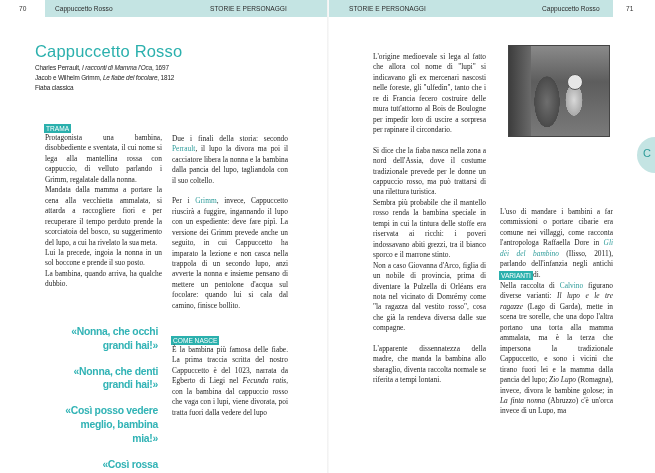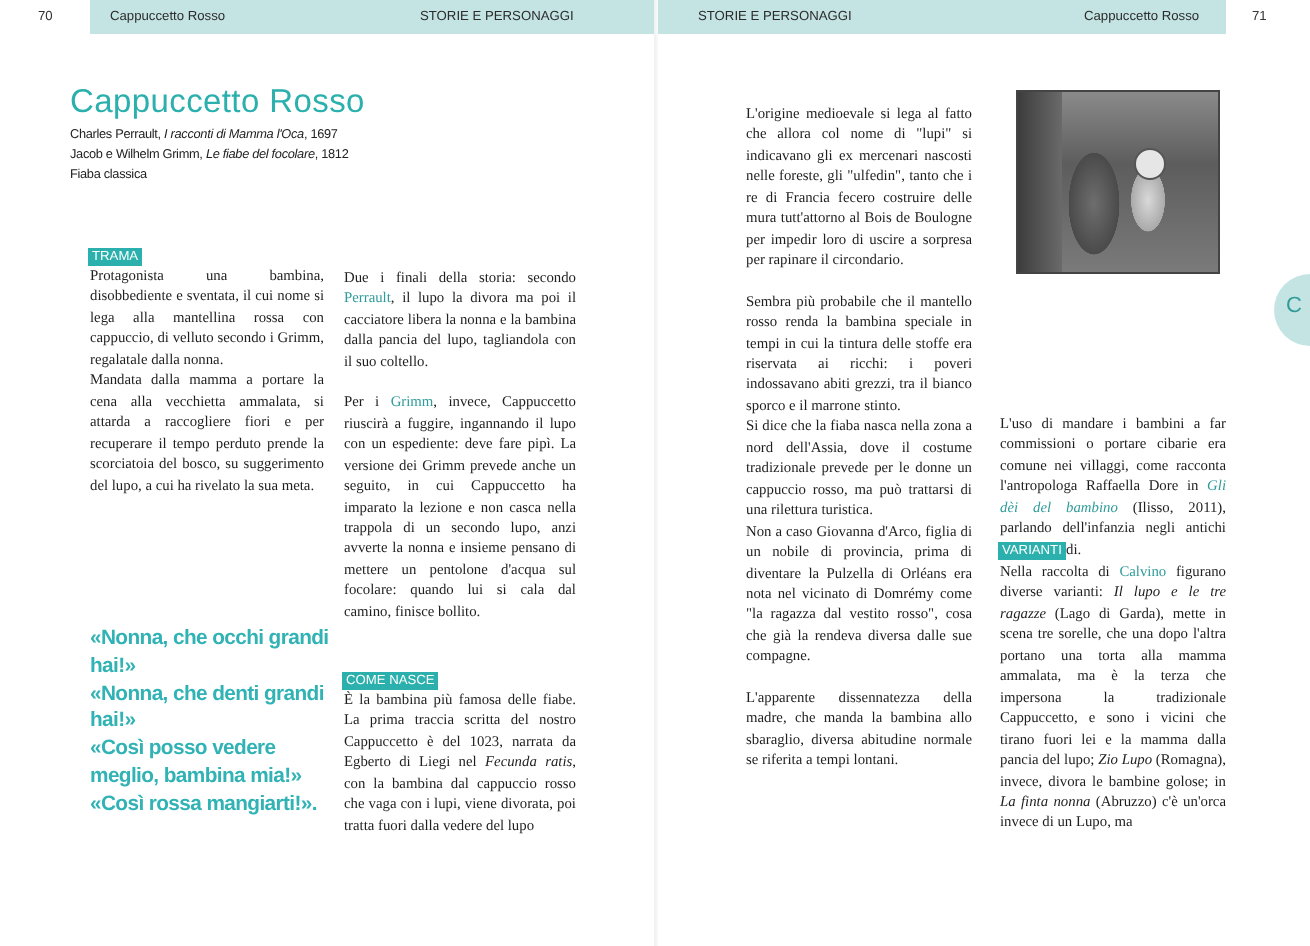--- a/index.html
+++ b/index.html
@@ -15,21 +15,21 @@
          white-space:nowrap; letter-spacing:-0.15px; }
   .src i { font-style:italic; }
   .tag { position:absolute; background:#2bb0ad; color:#fff; font-family:"Liberation Sans", sans-serif;
          font-size:6.6px; padding:0 2px; line-height:9px; height:9px; white-space:nowrap; }
   .col { position:absolute; font-size:7.4px; line-height:10.45px; text-align:justify; color:#1e1e1e; }
   .col p { margin:0; }
   .col .gap { height:10px; }
   .teal { color:#2f9c9a; }
   .quote { position:absolute; left:35px; top:313px; width:125px; font-family:"Liberation Sans", sans-serif;
            font-size:10.4px; line-height:13.8px; color:#31b3b5; font-weight:bold; letter-spacing:-0.3px; }
-  .quote p { margin:0; }
+  .quote p { margin:12px;text-align:right; }
   .img { position:absolute; left:508px; top:45px; width:100px; height:90px;
          background:
            radial-gradient(ellipse 14px 26px at 65% 60%, #d9d9d9 0%, #aaa 60%, transparent 61%),
            radial-gradient(ellipse 18px 36px at 38% 62%, #6e6e6e 0%, #4a4a4a 70%, transparent 71%),
            linear-gradient(180deg, #8a8a8a 0%, #5d5d5d 40%, #7a7a7a 100%);
          border:1px solid #444; }
   .img .hood { position:absolute; left:58px; top:28px; width:14px; height:14px; border-radius:50%; background:#e6e6e6; border:1px solid #555; }
   .img .tree { position:absolute; left:0; top:0; width:22px; height:90px; background:linear-gradient(90deg,#3d3d3d,#6a6a6a); }
   .tab-c { position:absolute; left:637px; top:137px; width:36px; height:36px; border-radius:50%; background:#c4e4e3;
            font-family:"Liberation Sans", sans-serif; font-size:11px; color:#2f9c9a; }
@@ -52,22 +52,24 @@
 
 <div class="spine"></div>
 
 <div class="title">Cappuccetto Rosso</div>
 <div class="src" style="top:64px;"><span>Charles Perrault, </span><i>I racconti di Mamma l'Oca</i><span>, 1697</span></div>
 <div class="src" style="top:74px;"><span>Jacob e Wilhelm Grimm, </span><i>Le fiabe del focolare</i><span>, 1812</span></div>
 <div class="src" style="top:84px;">Fiaba classica</div>
 
 <div class="tag" style="left:44px; top:124px;">TRAMA</div>
 <div class="col" style="left:45px; top:133px; width:117px;">
-  <p>Protagonista una bambina, disobbediente e sventata, il cui nome si lega alla mantellina rossa con cappuccio, di velluto secondo i Grimm, regalatale dalla nonna.</p>
+  <p>Protagonista una bambina, disobbediente e sventata, il cui nome si lega alla mantellina rossa con cappuccio, di velluto parlando i Grimm, regalatale dalla nonna.</p>
   <p>Mandata dalla mamma a portare la cena alla vecchietta ammalata, si attarda a raccogliere fiori e per recuperare il tempo perduto prende la scorciatoia del bosco, su suggerimento del lupo, a cui ha rivelato la sua meta.</p>
+  <p>Lui la precede, ingoia la nonna in un sol boccone e prende il suo posto.</p>
+  <p>La bambina, quando arriva, ha qualche dubbio.</p>
 </div>
 <div class="quote" style="left:45px;">
   <p>«Nonna, che occhi grandi hai!»</p>
   <p>«Nonna, che denti grandi hai!»</p>
   <p>«Così posso vedere meglio, bambina mia!»</p>
   <p>«Così rossa mangiarti!».</p>
 </div>
 
 <div class="col" style="left:172px; top:134px; width:116px;">
   <p><span>Due i finali della storia: secondo </span><span class="teal">Perrault</span><span>, il lupo la divora ma poi il cacciatore libera la nonna e la bambina dalla pancia del lupo, tagliandola con il suo coltello.</span></p>
@@ -76,25 +78,25 @@
 </div>
 <div class="tag" style="left:171px; top:336px;">COME NASCE</div>
 <div class="col" style="left:172px; top:345px; width:116px;">
   <p><span>È la bambina più famosa delle fiabe. La prima traccia scritta del nostro Cappuccetto è del 1023, narrata da Egberto di Liegi nel </span><i>Fecunda ratis</i><span>, con la bambina dal cappuccio rosso che vaga con i lupi, viene divorata, poi tratta fuori dalla vedere del lupo</span></p>
 </div>
 
 <div class="col" style="left:373px; top:42px; width:113px;">
   <div class="gap"></div>
   <p>L'origine medioevale si lega al fatto che allora col nome di "lupi" si indicavano gli ex mercenari nascosti nelle foreste, gli "ulfedin", tanto che i re di Francia fecero costruire delle mura tutt'attorno al Bois de Boulogne per impedir loro di uscire a sorpresa per rapinare il circondario.</p>
   <div class="gap"></div>
+  <p>Si dice che la fiaba nasca nella zona a nord dell'Assia, dove il costume tradizionale prevede per le donne un cappuccio rosso, ma può trattarsi di una rilettura turistica.</p>
   <p>Sembra più probabile che il mantello rosso renda la bambina speciale in tempi in cui la tintura delle stoffe era riservata ai ricchi: i poveri indossavano abiti grezzi, tra il bianco sporco e il marrone stinto.</p>
-  <p>Si dice che la fiaba nasca nella zona a nord dell'Assia, dove il costume tradizionale prevede per le donne un cappuccio rosso, ma può trattarsi di una rilettura turistica.</p>
   <p>Non a caso Giovanna d'Arco, figlia di un nobile di provincia, prima di diventare la Pulzella di Orléans era nota nel vicinato di Domrémy come "la ragazza dal vestito rosso", cosa che già la rendeva diversa dalle sue compagne.</p>
   <div class="gap"></div>
-  <p>L'apparente dissennatezza della madre, che manda la bambina allo sbaraglio, diversa abitudine normale se riferita a tempi lontani.</p>
+  <p>L'apparente dissennatezza della madre, che manda la bambina allo sbaraglio, diventa raccolta normale se riferita a tempi lontani.</p>
 </div>
 
 <div class="img">
   <div class="tree"></div>
   <div class="hood"></div>
 </div>
 <div class="tab-c">
     <span>C</span>
   </div>
 

